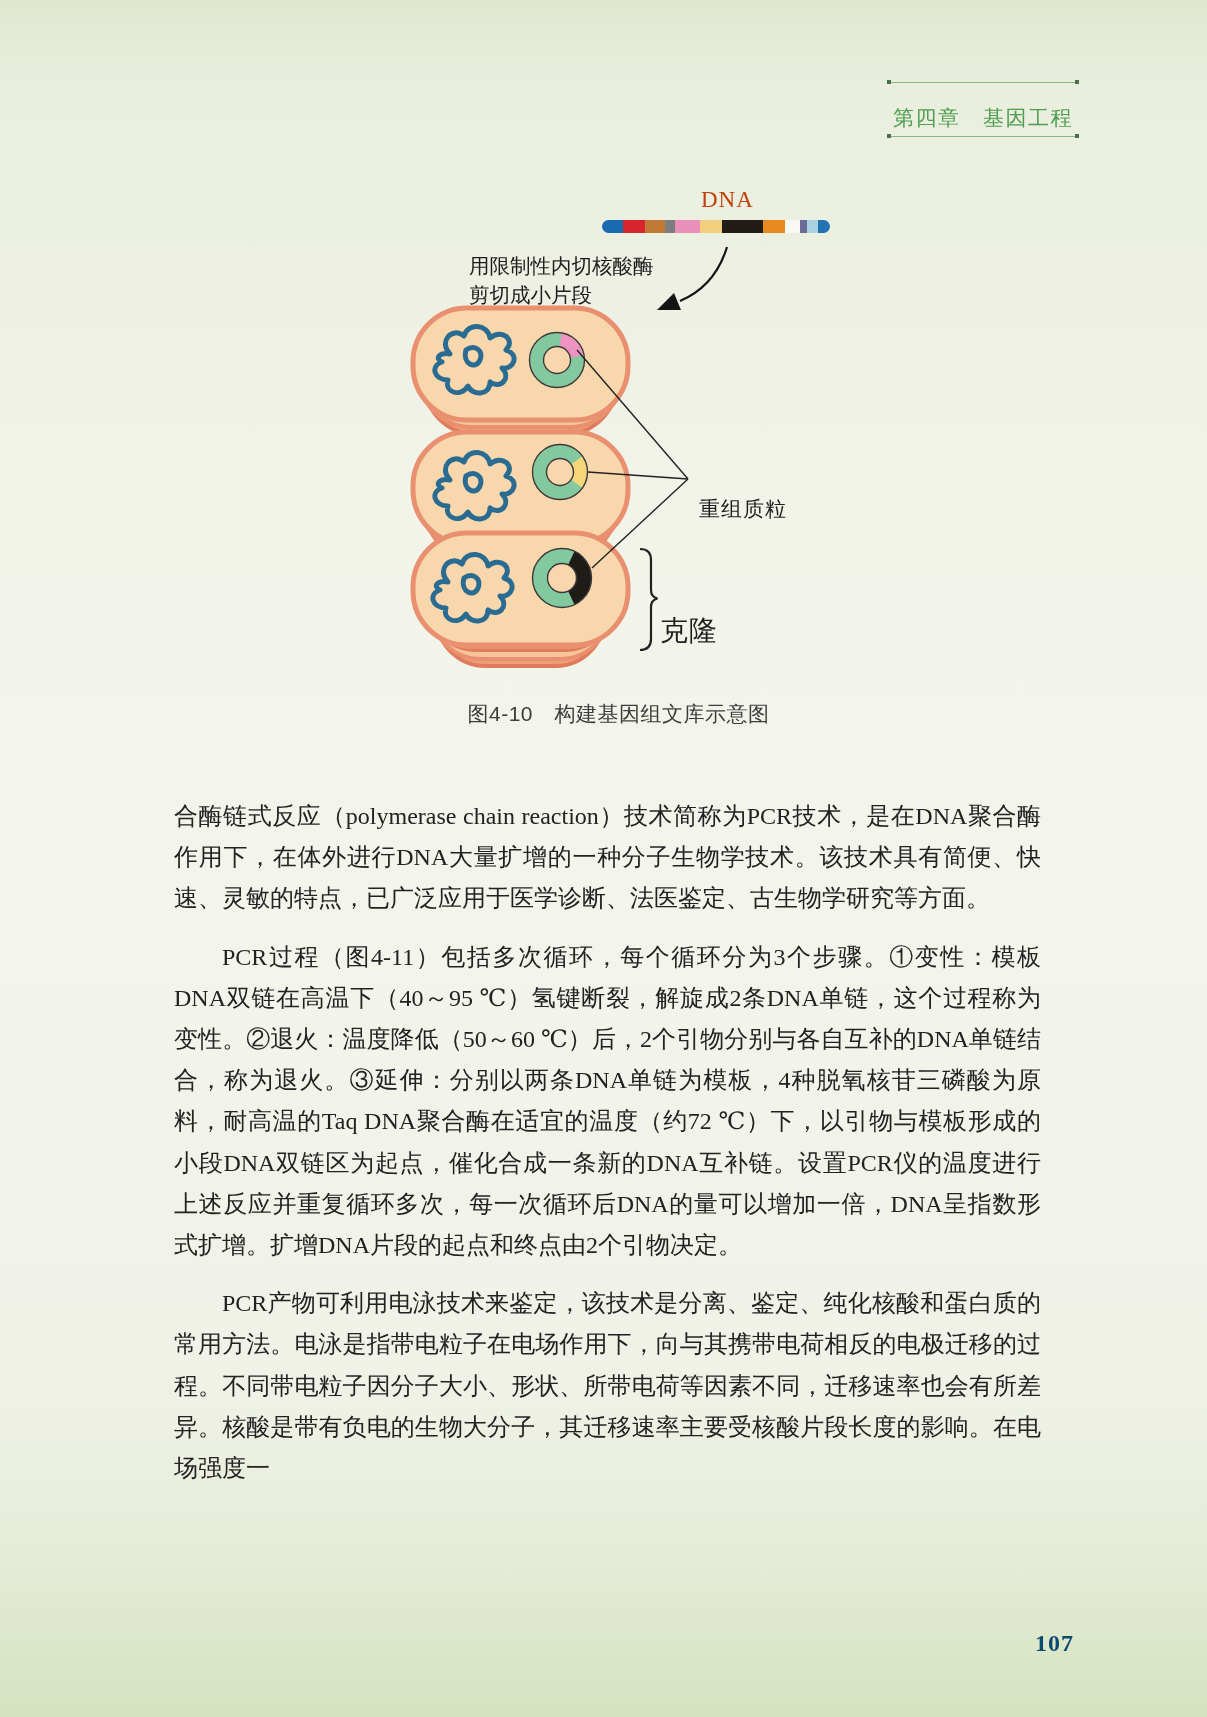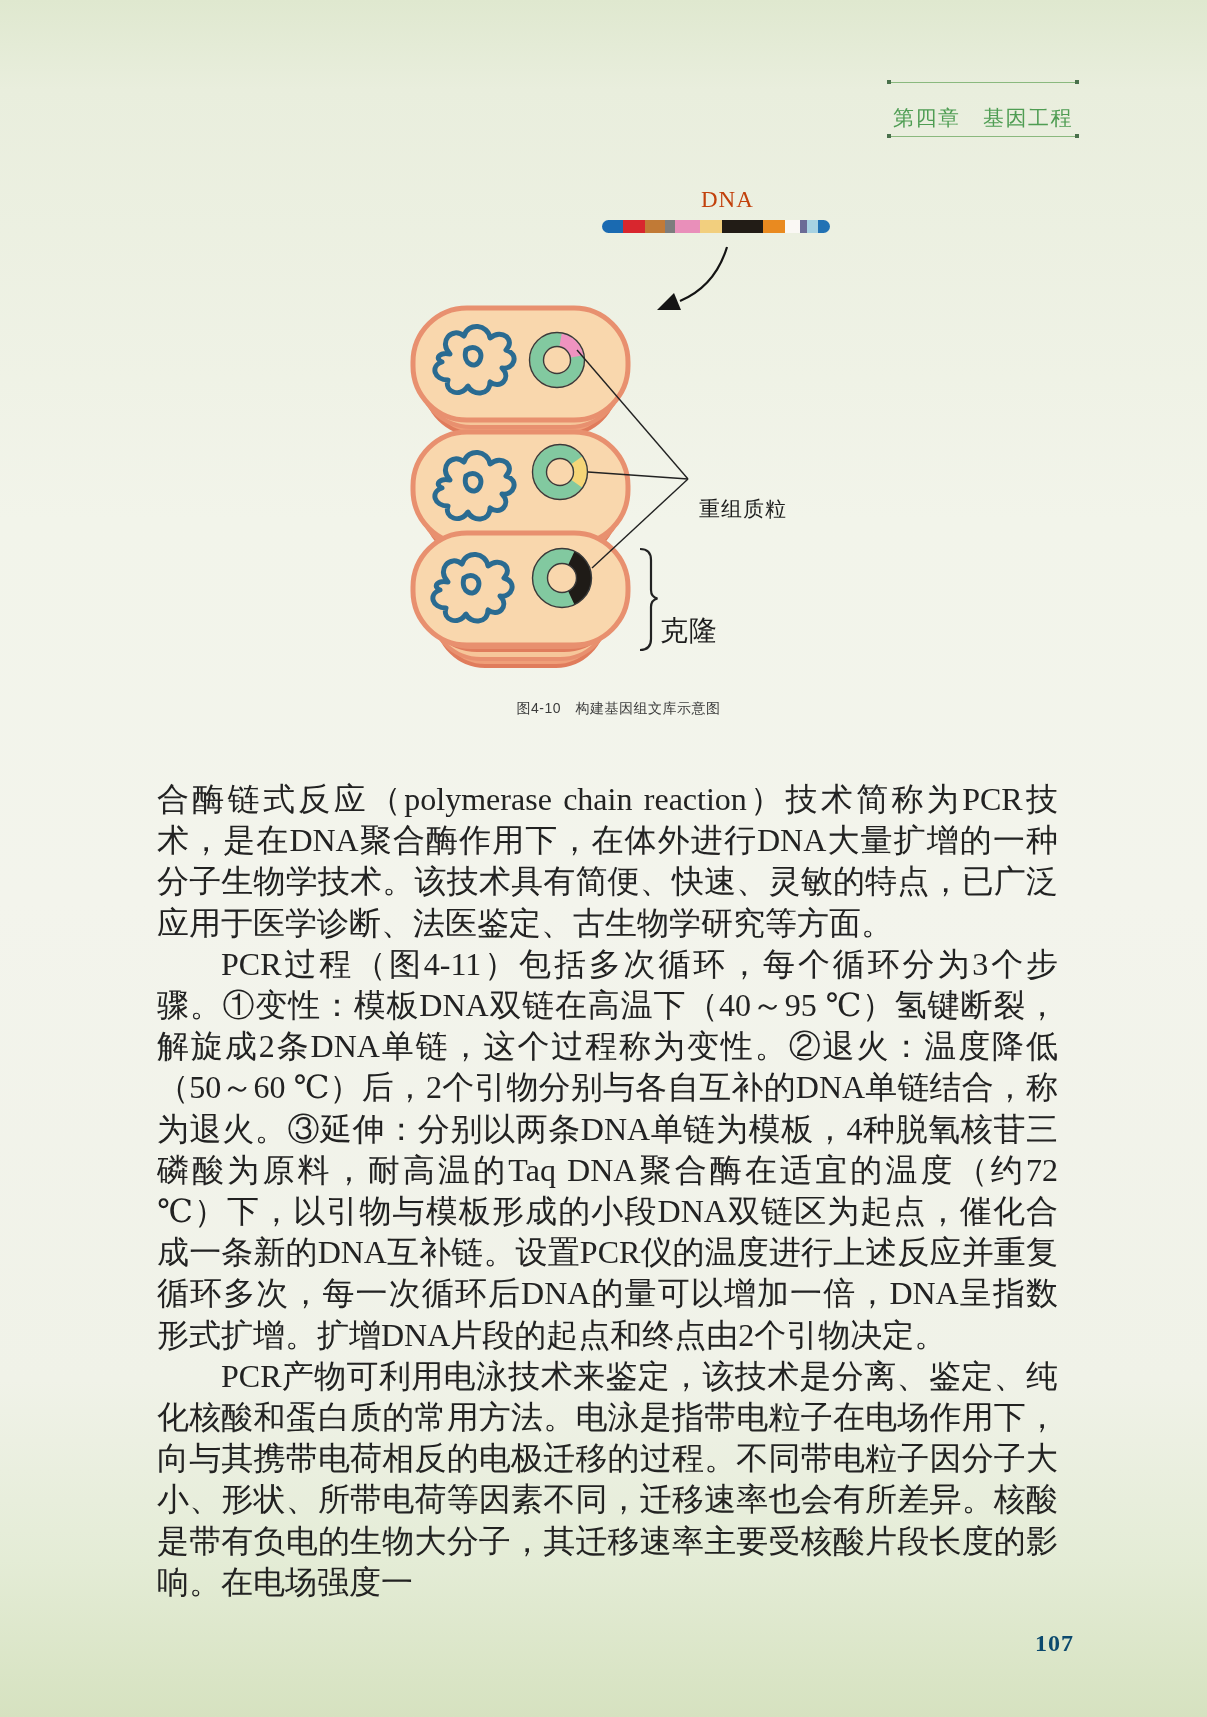--- a/index.html
+++ b/index.html
@@ -21,27 +21,27 @@
   }
 
   
   .fig-label{position:absolute;color:#1d1d1d;font-family:"Liberation Sans","DejaVu Sans",sans-serif;}
   .lbl-dna{left:701px;top:187px;font-family:"Liberation Serif","DejaVu Serif",serif;font-size:23px;letter-spacing:1px;color:#c2410c;}
   .lbl-cut{left:469px;top:252px;font-size:20.5px;line-height:28.5px;}
   .lbl-plasmid{left:699px;top:451px;font-size:21px;letter-spacing:1px;margin-top:44px;}
   .lbl-clone{left:660px;top:612px;font-size:28px;letter-spacing:1px;}
   .fig-caption{
     position:absolute;left:0;top:700px;width:1207px;text-align:center;padding-left:30px;box-sizing:border-box;
-    font-family:"Liberation Sans","DejaVu Sans",sans-serif;font-size:14px;color:#3c3c3c;letter-spacing:0.5px;
+    font-family:"Liberation Sans","DejaVu Sans",sans-serif;font-size:21px;color:#3c3c3c;letter-spacing:0.5px;
   }
 
   
   .body-text{position:absolute;left:157px;top:779px;width:901px;}
   .body-text p{
-    margin:0;font-size:32px;line-height:41.2px;text-align:justify;color:#222;
+    margin:17px;font-size:24px;line-height:41.2px;text-align:justify;color:#222;
     font-family:"Liberation Serif","DejaVu Serif",serif;
   }
   .body-text p.indent{text-indent:2em;}
 
   .page-number{position:absolute;left:1035px;top:1630px;font-size:24px;color:#0c4a6e;letter-spacing:1px;font-weight:bold;}
 
   .fig-svg{position:absolute;left:0;top:0;}
 </style>
 </head>
 <body>
@@ -132,20 +132,24 @@
     <g stroke-width="1.4">
       <line x1="577" y1="350" x2="688" y2="479" stroke="#222222"></line>
       <line x1="588" y1="472" x2="688" y2="479" stroke="#222222"></line>
       <line x1="592" y1="568" x2="688" y2="479" stroke="#222222"></line>
     </g>
 
     <path d="M 640 549 Q 651 549 651 560 L 651 590 Q 651 597 657.5 598.5 Q 651 600 651 607 L 651 639 Q 651 650 640 650" fill="none" stroke-width="2.2" stroke="#222222"></path>
   </svg>
 
   <div class="fig-label lbl-dna">DNA</div>
+  <div class="fig-label lbl-cut">
+    <div>用限制性内切核酸酶</div>
+    <div>剪切成小片段</div>
+  </div>
   <div class="fig-label lbl-plasmid">重组质粒</div>
   <div class="fig-label lbl-clone">克隆</div>
   <div class="fig-caption">图4-10　构建基因组文库示意图</div>
 
   <div class="body-text">
     <p>合酶链式反应（polymerase chain reaction）技术简称为PCR技术，是在DNA聚合酶作用下，在体外进行DNA大量扩增的一种分子生物学技术。该技术具有简便、快速、灵敏的特点，已广泛应用于医学诊断、法医鉴定、古生物学研究等方面。</p>
     <p class="indent">PCR过程（图4-11）包括多次循环，每个循环分为3个步骤。①变性：模板DNA双链在高温下（40～95 ℃）氢键断裂，解旋成2条DNA单链，这个过程称为变性。②退火：温度降低（50～60 ℃）后，2个引物分别与各自互补的DNA单链结合，称为退火。③延伸：分别以两条DNA单链为模板，4种脱氧核苷三磷酸为原料，耐高温的Taq DNA聚合酶在适宜的温度（约72 ℃）下，以引物与模板形成的小段DNA双链区为起点，催化合成一条新的DNA互补链。设置PCR仪的温度进行上述反应并重复循环多次，每一次循环后DNA的量可以增加一倍，DNA呈指数形式扩增。扩增DNA片段的起点和终点由2个引物决定。</p>
     <p class="indent">PCR产物可利用电泳技术来鉴定，该技术是分离、鉴定、纯化核酸和蛋白质的常用方法。电泳是指带电粒子在电场作用下，向与其携带电荷相反的电极迁移的过程。不同带电粒子因分子大小、形状、所带电荷等因素不同，迁移速率也会有所差异。核酸是带有负电的生物大分子，其迁移速率主要受核酸片段长度的影响。在电场强度一</p>
   </div>
 

